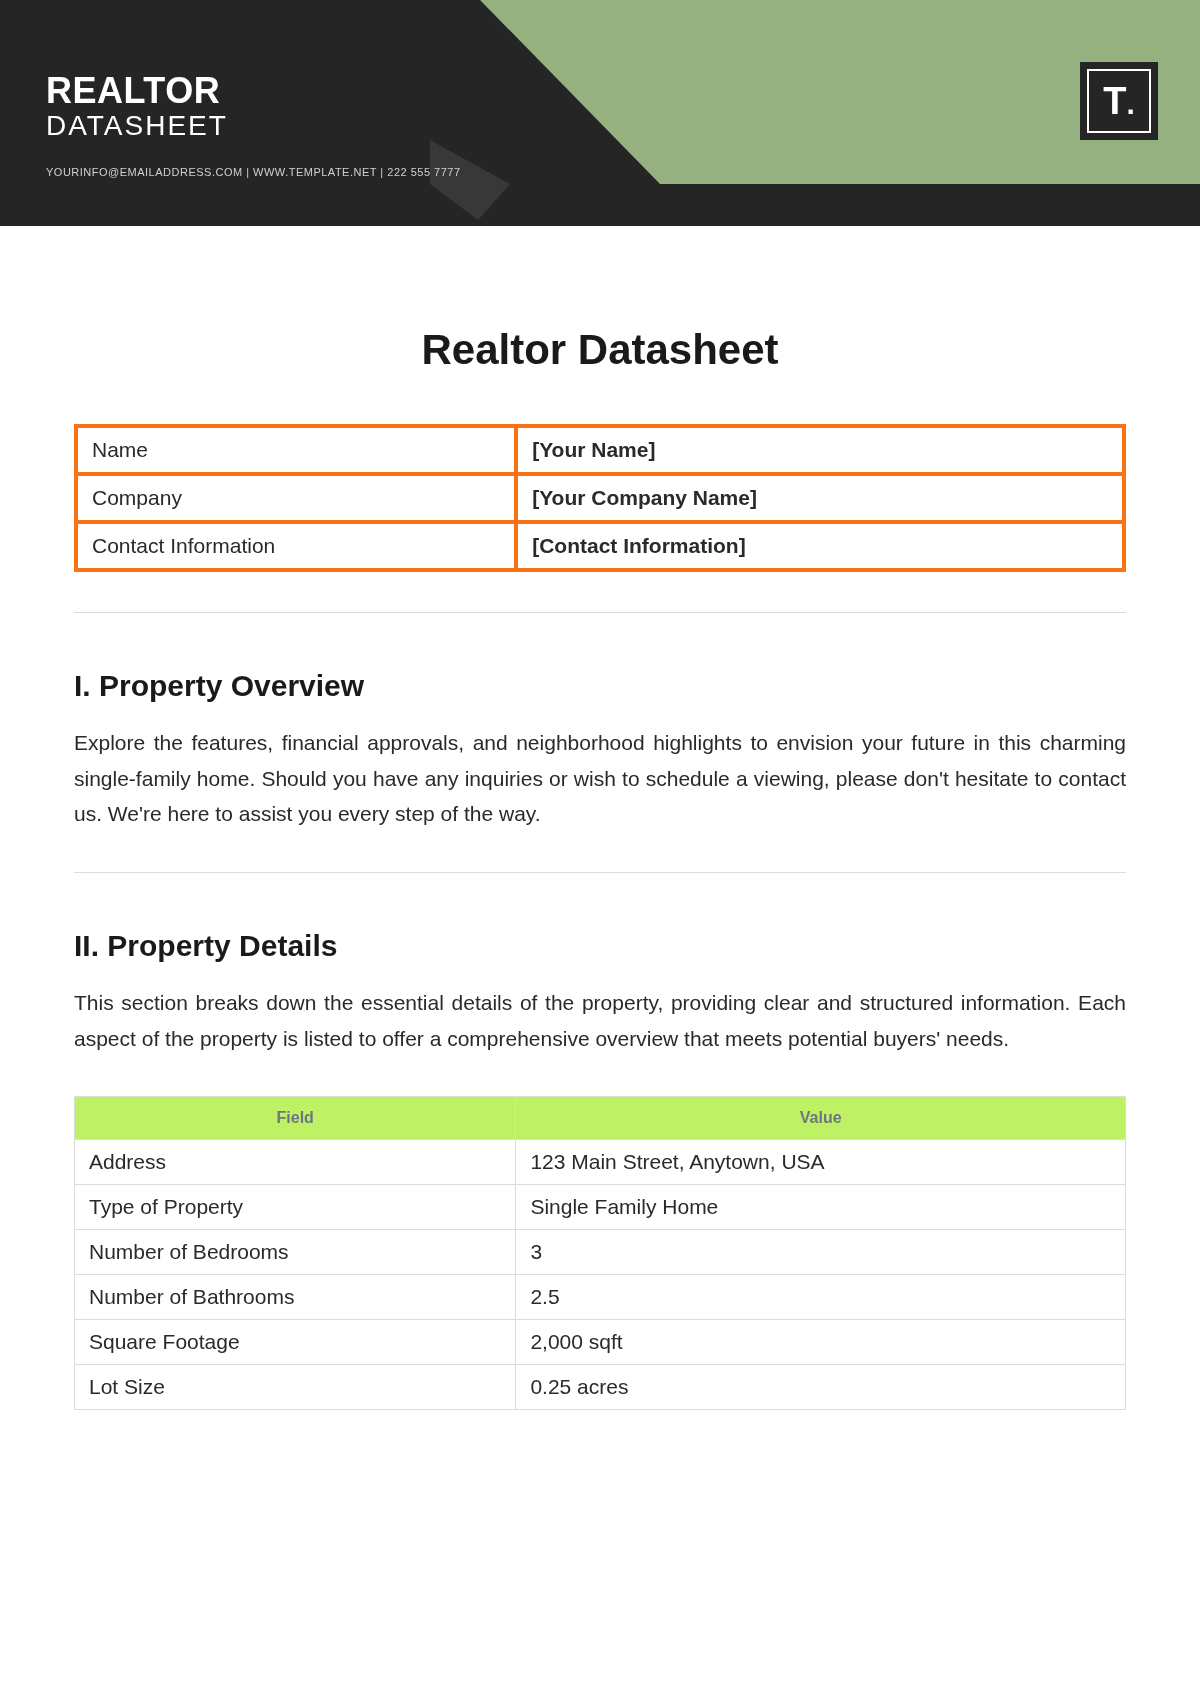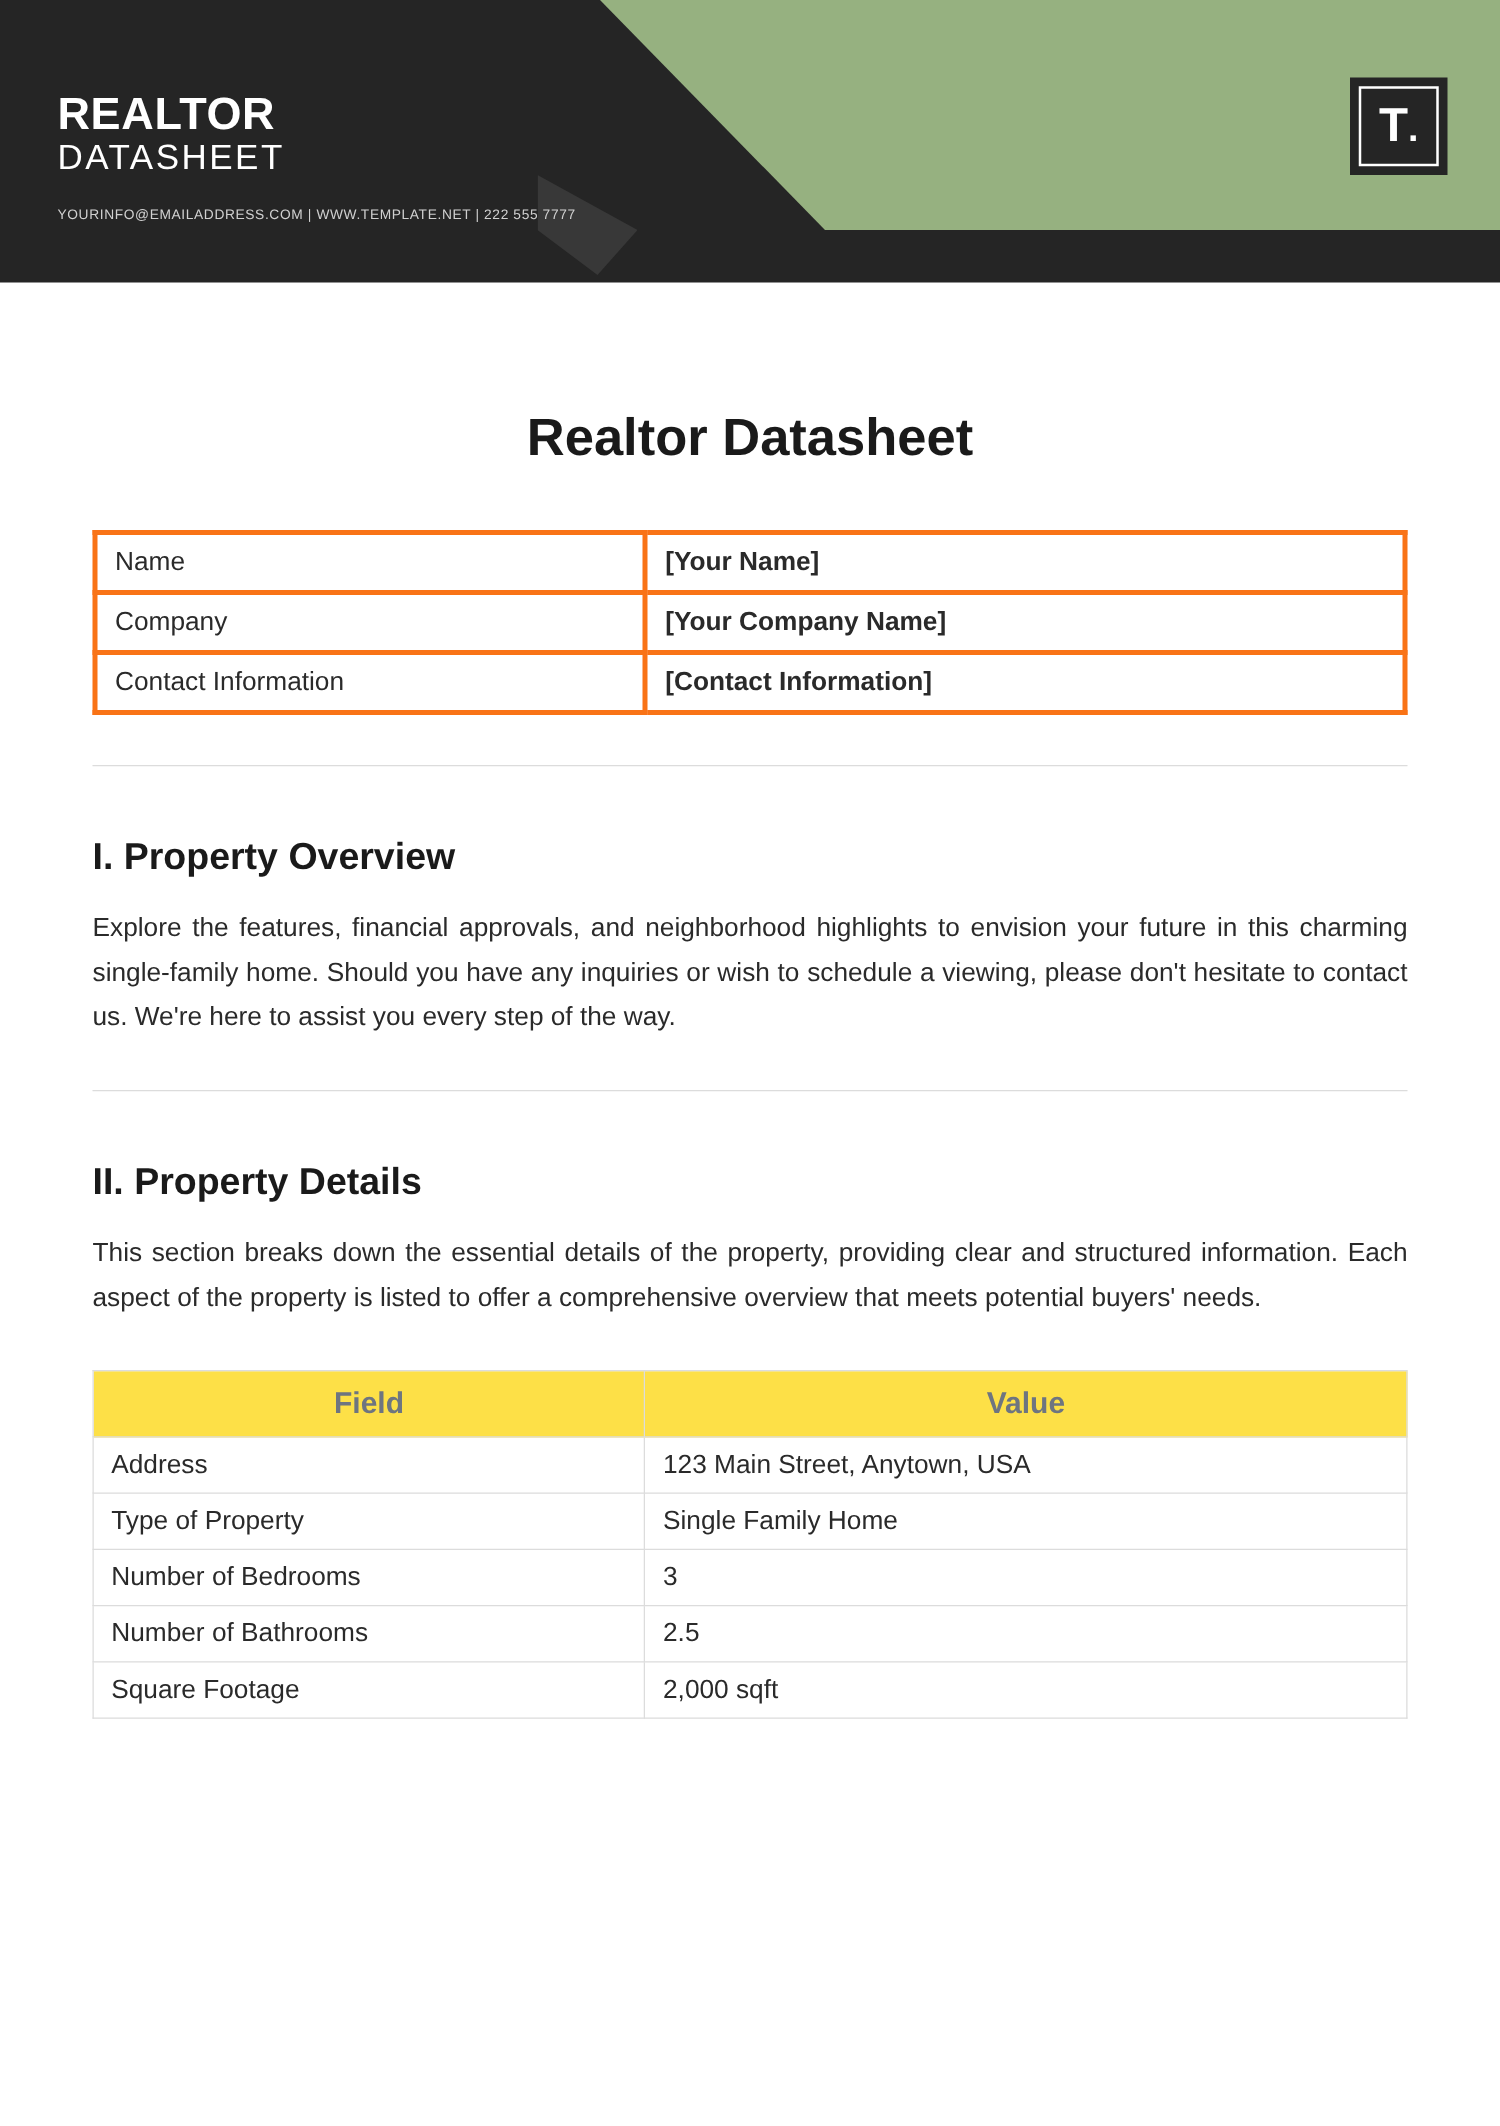--- a/index.html
+++ b/index.html
@@ -81,21 +81,21 @@
 .info-table td { border: 4px solid #f97316; padding: 10px 14px; font-size: 21px; color: #2a2a2a; }
 .info-table td.label { width: 42%; font-weight: 400; }
 .info-table td.val { font-weight: 700; }
 
 hr.sep { border: none; border-top: 1px solid #dcdcdc; margin: 0 0 56px 0; }
 
 .section-heading { font-size: 30px; font-weight: 800; color: #1a1a1a; margin-bottom: 22px; }
 .section-body { font-size: 21px; color: #2a2a2a; line-height: 1.7; text-align: justify; margin-bottom: 40px; }
 
 .details-table { width: 100%; border-collapse: collapse; }
-.details-table th { background: #fde047; color: #6e7580; font-weight: 600; font-size: 24px; padding: 12px 14px; border: 1px solid #dcdcdc; text-align: center; }
+.details-table th { background: #bef264; color: #6e7580; font-weight: 600; font-size: 16px; padding: 12px 14px; border: 1px solid #dcdcdc; text-align: center; }
 .details-table td { border: 1px solid #dcdcdc; padding: 10px 14px; font-size: 21px; color: #2a2a2a; }
 .details-table td.label { width: 42%; }
 </style>
 </head>
 <body>
 
 <div class="header">
   <div class="header-green"></div>
   <div class="header-wedge"></div>
   <div class="header-logo">
@@ -160,15 +160,19 @@
       <td>3</td>
     </tr>
     <tr>
       <td class="label">Number of Bathrooms</td>
       <td>2.5</td>
     </tr>
     <tr>
       <td class="label">Square Footage</td>
       <td>2,000 sqft</td>
     </tr>
+    <tr>
+      <td class="label">Lot Size</td>
+      <td>0.25 acres</td>
+    </tr>
   </tbody>
     </table>
 </div>
 
 </body></html>

